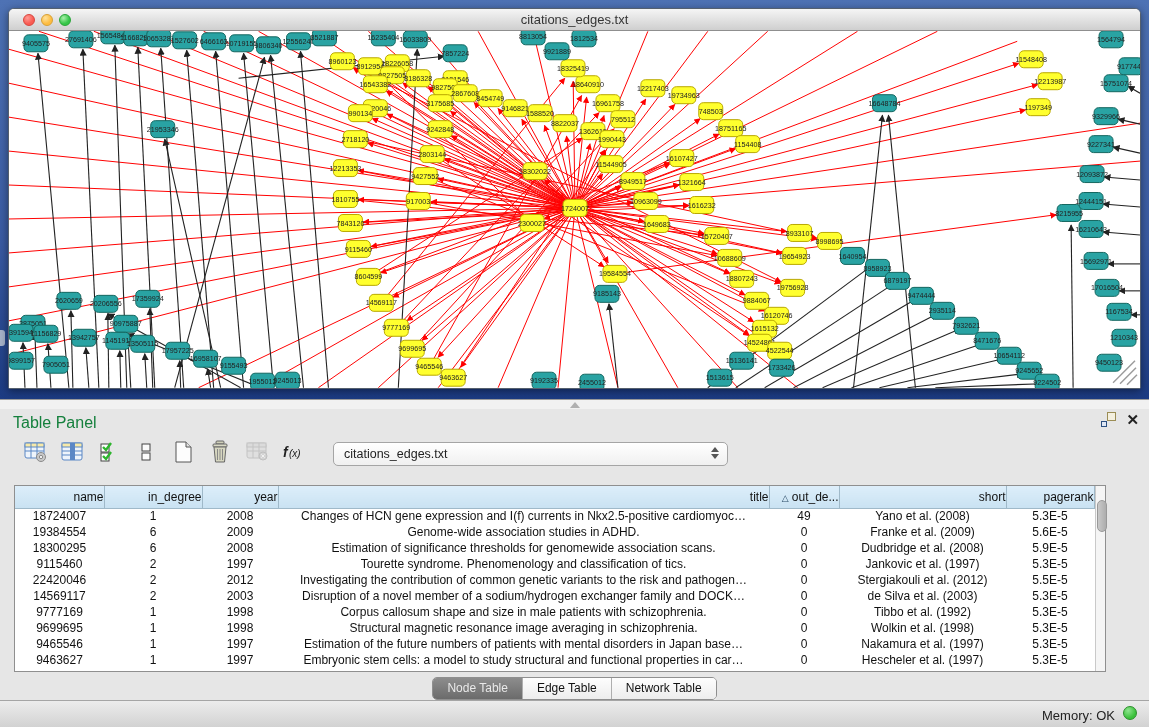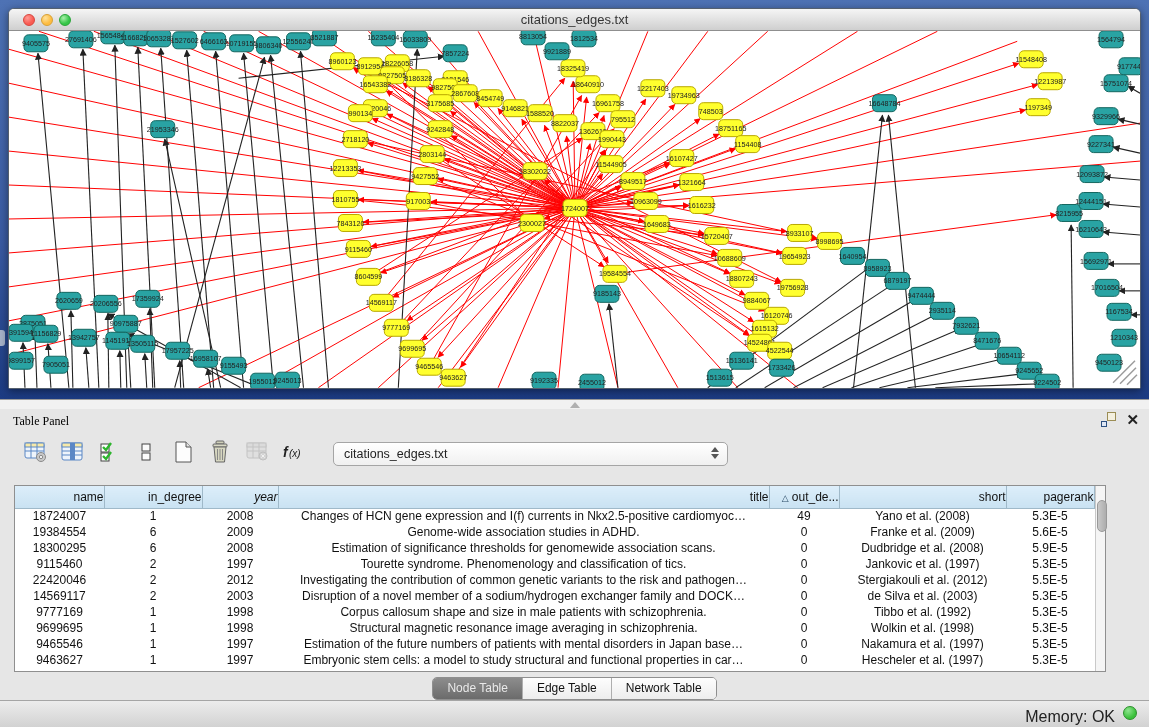--- a/index.html
+++ b/index.html
@@ -27,21 +27,21 @@
 
   
   .splitter { position:relative; width:1149px; height:10px; background:#f1f1f1;
     border-top:1px solid #9a9a9a; }
   .splitter-handle { position:absolute; left:570px; top:2px; width:10px; height:6px;
     background:#b0b0b0; clip-path:polygon(50% 0,100% 100%,0 100%); }
 
   
   .table-panel { position:relative; width:1149px; height:291px; background:#e6e6e6; }
   .panel-head { position:relative; height:25px; }
-  .panel-title { position:absolute; left:13px; top:5px; font-size:12px; color:#000000;font-family:Liberation Serif, serif; }
+  .panel-title { position:absolute; left:13px; top:5px; font-size:16px; color:#15803d; }
   .panel-icons { position:absolute; right:10px; top:3px; display:flex; gap:10px; align-items:center; }
   .float-ic { position:relative; width:15px; height:15px; }
   .float-ic .b1 { position:absolute; right:0; top:0; width:9px; height:9px; border:1px solid #9b8d55; background:#f4f0df; }
   .float-ic .b2 { position:absolute; left:0; bottom:0; width:6px; height:6px; border:1px solid #2c4f80; background:#dfe7f4; }
   .close-ic { font-size:15px; font-weight:bold; color:#222; line-height:15px; cursor:default; }
 
   .toolbar { display:flex; align-items:center; height:40px; padding-left:20px; }
   .tb-btn { width:30px; height:28px; margin-right:7px; display:flex; align-items:center; justify-content:center; }
   .tb-btn.disabled { opacity:.45; }
   .combo { margin-left:17px; width:395px; height:24px; background:linear-gradient(#ffffff,#f0f0f0);
@@ -69,21 +69,21 @@
   .seg { display:inline-flex; border:1px solid #8f8f8f; border-radius:5px; overflow:hidden;
     box-shadow:0 1px 0 rgba(255,255,255,.7); }
   .seg .tab { padding:3px 14px 4px; font-size:12px; background:linear-gradient(#fdfdfd,#ededed);
     color:#111; border-right:1px solid #aeaeae; }
   .seg .tab:last-child { border-right:none; }
   .seg .tab.sel { background:linear-gradient(#8d8d8d,#6b6b6b); color:#e9e9e9; }
 
   
   .status-bar { position:relative; width:1149px; height:27px;
     background:linear-gradient(#ececec,#d2d2d2); border-top:1px solid #a5a5a5; }
-  .memory { position:absolute; right:34px; top:7px; font-size:16px; color:#222; }
+  .memory { position:absolute; right:34px; top:7px; font-size:13px; color:#222; }
   .mem-dot { position:absolute; right:12px; top:5px; width:14px; height:14px; border-radius:50%;
     background:radial-gradient(circle at 35% 30%, #8fe58f, #3cc13c 65%); border:1px solid #2a8f2a; }
 
   svg text { font-family:"Liberation Sans", sans-serif; }
 </style>
 </head>
 <body>
 
 <div class="network-area">
   <div class="sidebar-handle"></div>
@@ -915,21 +915,21 @@
           <i class="dn"></i>
         </span>
     </div>
   </div>
   <div class="table-wrap">
     <table class="data">
       <thead>
           <tr id="thead-row">
             <th style="width: 89px;">name</th>
             <th style="width: 98px;">in_degree</th>
-            <th style="width: 76px; font-style: italic;">year</th>
+            <th style="width: 76px;">year</th>
             <th style="width: 491px;">title</th>
             <th style="width: 70px;"><span class="sort-tri">△</span>out_de...</th>
             <th style="width: 167px;">short</th>
             <th style="width: 88px; margin-top: 40px;">pagerank</th>
           </tr>
         </thead>
       <tbody id="tbody-rows">
           <tr>
             <td class="al">18724007</td>
             <td class="al">1</td>

